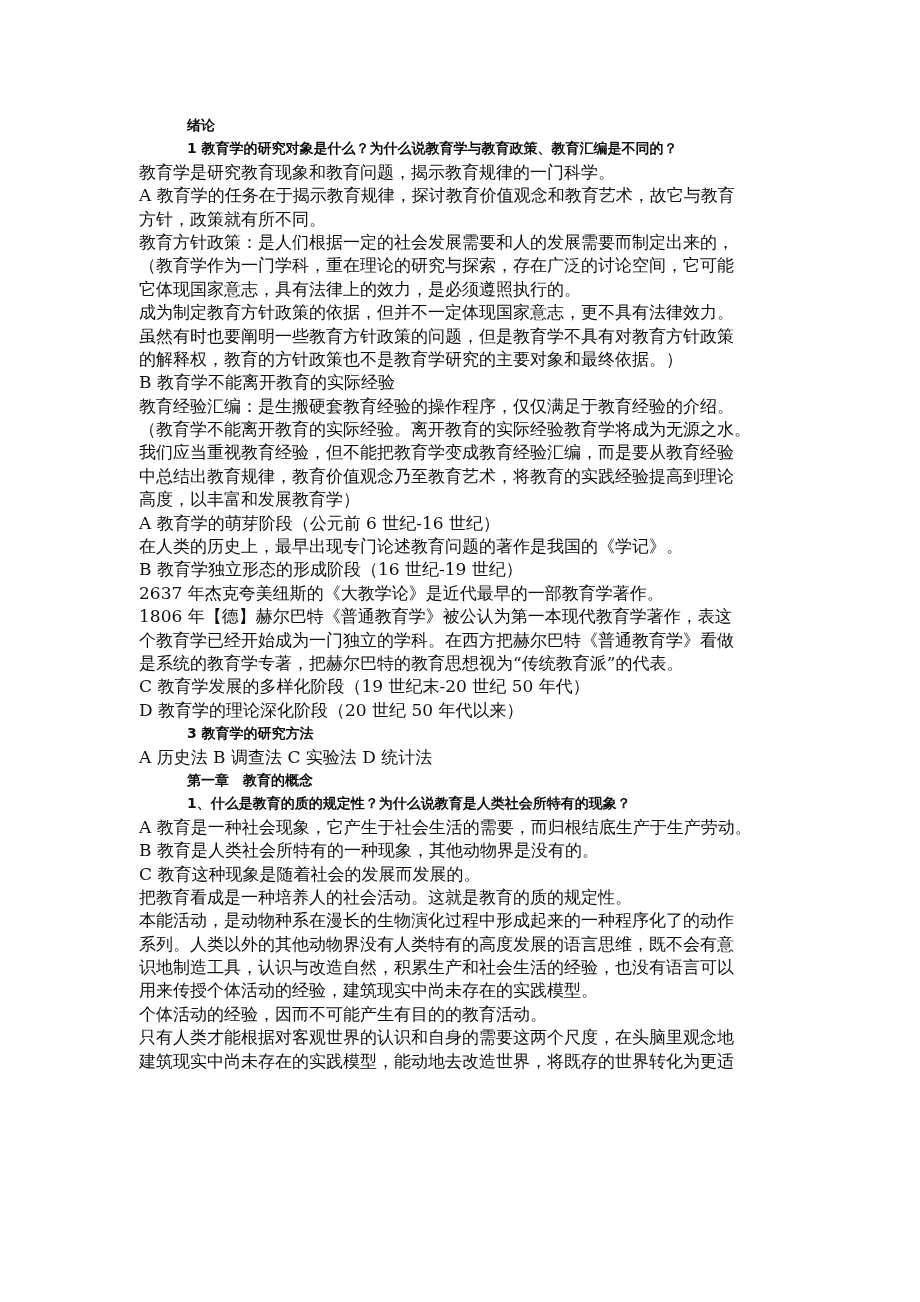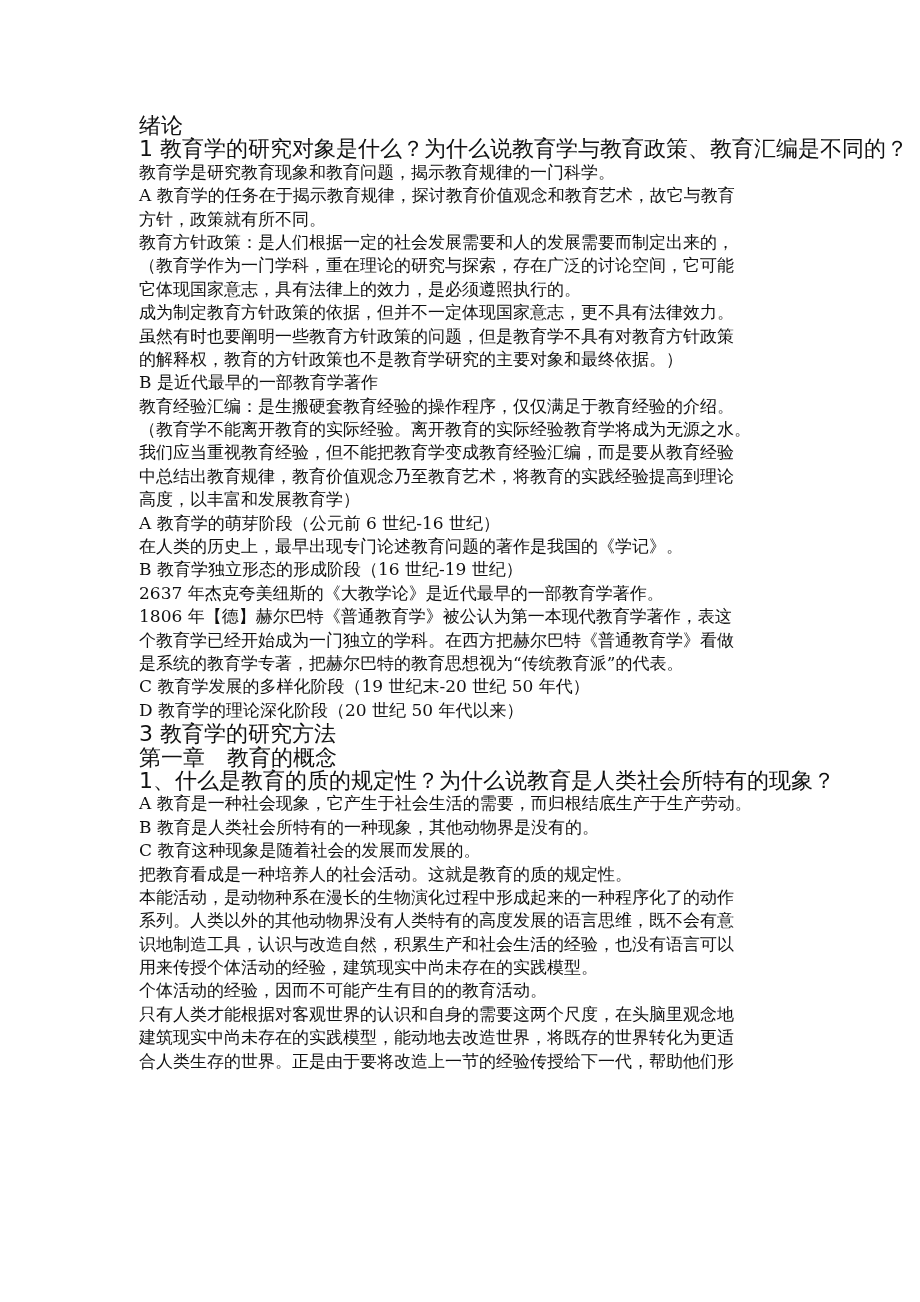--- a/index.html
+++ b/index.html
@@ -3,60 +3,60 @@
 <meta charset="utf-8">
 <style>
   html, body { margin:0; padding:0; background:#ffffff; }
   body { width:920px; height:1302px; overflow:hidden; position:relative; }
   .page {
     position:absolute; left:139px; top:114px; width:648px;
     font-family: "DejaVu Serif", "Liberation Serif", serif;
     font-size:17px; line-height:23.4px; color:#111;
   }
   .line { white-space:nowrap; overflow:visible; height:23.4px; }
-  .bold { font-weight:normal; font-family: "DejaVu Sans", "Liberation Sans", sans-serif; font-size:22px; }
+  .bold { font-weight:bold; font-family: "DejaVu Sans", "Liberation Sans", sans-serif; font-size:14px;margin-left:48px; }
 </style>
 </head>
 <body>
 
 <div class="page" id="page">
     <div class="line bold">绪论</div>
     <div class="line bold">1 教育学的研究对象是什么？为什么说教育学与教育政策、教育汇编是不同的？</div>
     <div class="line">教育学是研究教育现象和教育问题，揭示教育规律的一门科学。</div>
     <div class="line">A 教育学的任务在于揭示教育规律，探讨教育价值观念和教育艺术，故它与教育</div>
     <div class="line">方针，政策就有所不同。</div>
     <div class="line">教育方针政策：是人们根据一定的社会发展需要和人的发展需要而制定出来的，</div>
     <div class="line">（教育学作为一门学科，重在理论的研究与探索，存在广泛的讨论空间，它可能</div>
     <div class="line">它体现国家意志，具有法律上的效力，是必须遵照执行的。</div>
     <div class="line">成为制定教育方针政策的依据，但并不一定体现国家意志，更不具有法律效力。</div>
     <div class="line">虽然有时也要阐明一些教育方针政策的问题，但是教育学不具有对教育方针政策</div>
     <div class="line">的解释权，教育的方针政策也不是教育学研究的主要对象和最终依据。）</div>
-    <div class="line">B 是近代最早的一部教育学著作</div>
+    <div class="line">B 教育学不能离开教育的实际经验</div>
     <div class="line">教育经验汇编：是生搬硬套教育经验的操作程序，仅仅满足于教育经验的介绍。</div>
     <div class="line">（教育学不能离开教育的实际经验。离开教育的实际经验教育学将成为无源之水。</div>
     <div class="line">我们应当重视教育经验，但不能把教育学变成教育经验汇编，而是要从教育经验</div>
     <div class="line">中总结出教育规律，教育价值观念乃至教育艺术，将教育的实践经验提高到理论</div>
     <div class="line">高度，以丰富和发展教育学）</div>
     <div class="line">A 教育学的萌芽阶段（公元前 6 世纪-16 世纪）</div>
     <div class="line">在人类的历史上，最早出现专门论述教育问题的著作是我国的《学记》。</div>
     <div class="line">B 教育学独立形态的形成阶段（16 世纪-19 世纪）</div>
     <div class="line">2637 年杰克夸美纽斯的《大教学论》是近代最早的一部教育学著作。</div>
     <div class="line">1806 年【德】赫尔巴特《普通教育学》被公认为第一本现代教育学著作，表这</div>
     <div class="line">个教育学已经开始成为一门独立的学科。在西方把赫尔巴特《普通教育学》看做</div>
     <div class="line">是系统的教育学专著，把赫尔巴特的教育思想视为“传统教育派”的代表。</div>
     <div class="line">C 教育学发展的多样化阶段（19 世纪末-20 世纪 50 年代）</div>
     <div class="line">D 教育学的理论深化阶段（20 世纪 50 年代以来）</div>
     <div class="line bold">3 教育学的研究方法</div>
+    <div class="line">A 历史法 B 调查法 C 实验法 D 统计法</div>
     <div class="line bold">第一章　教育的概念</div>
     <div class="line bold">1、什么是教育的质的规定性？为什么说教育是人类社会所特有的现象？</div>
     <div class="line">A 教育是一种社会现象，它产生于社会生活的需要，而归根结底生产于生产劳动。</div>
     <div class="line">B 教育是人类社会所特有的一种现象，其他动物界是没有的。</div>
     <div class="line">C 教育这种现象是随着社会的发展而发展的。</div>
     <div class="line">把教育看成是一种培养人的社会活动。这就是教育的质的规定性。</div>
     <div class="line">本能活动，是动物种系在漫长的生物演化过程中形成起来的一种程序化了的动作</div>
     <div class="line">系列。人类以外的其他动物界没有人类特有的高度发展的语言思维，既不会有意</div>
     <div class="line">识地制造工具，认识与改造自然，积累生产和社会生活的经验，也没有语言可以</div>
     <div class="line">用来传授个体活动的经验，建筑现实中尚未存在的实践模型。</div>
     <div class="line">个体活动的经验，因而不可能产生有目的的教育活动。</div>
     <div class="line">只有人类才能根据对客观世界的认识和自身的需要这两个尺度，在头脑里观念地</div>
     <div class="line">建筑现实中尚未存在的实践模型，能动地去改造世界，将既存的世界转化为更适</div>
-    <div class="line">合人类生存的世界。正是由于要将改造上一节的经验传授给下一代，帮助他们形</div>
   </div>
 
 </body></html>

